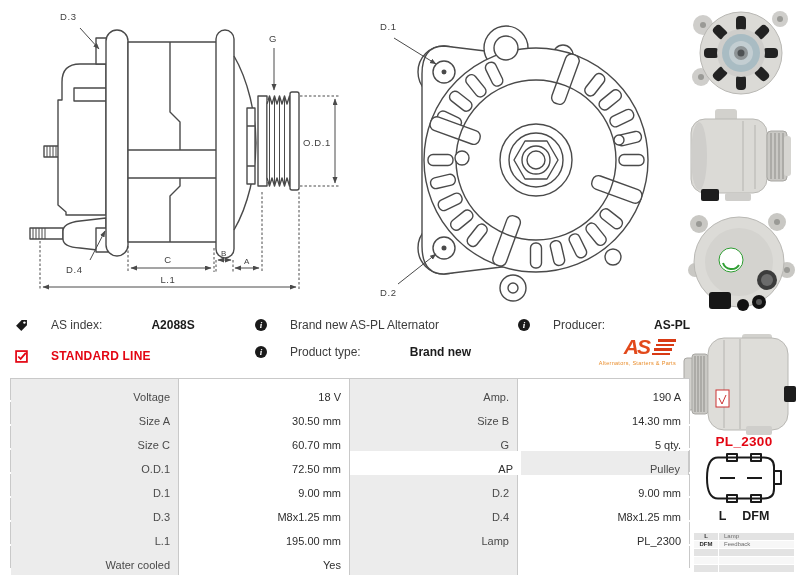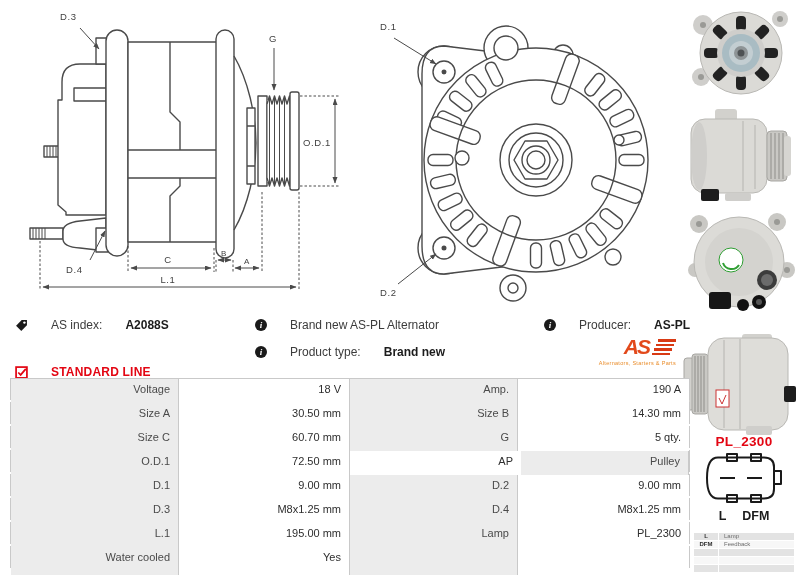--- a/index.html
+++ b/index.html
@@ -10,21 +10,21 @@
   
   .diagram { position:absolute; }
   #side-diagram { left:0; top:0; }
   #front-diagram { left:358px; top:0; }
   svg text { font-family:"Liberation Sans",sans-serif; font-size:9.5px; fill:#3f3f3f; letter-spacing:.6px; }
   svg text.sm { font-size:8px; }
   
   .photo { position:absolute; }
   
   .info-item { position:absolute; display:flex; align-items:center; gap:23px; font-size:12px; white-space:nowrap; }
-  .info-item b { color:#1c1c1c; }
+  .info-item b { color:#1c1c1c;margin-left:26px; }
   .info-i {
     width:12px; height:12px; border-radius:50%; background:#1a1a1a; color:#fff;
     display:inline-flex; align-items:center; justify-content:center;
     font:italic bold 9px "Liberation Serif", serif; flex:0 0 auto;
   }
   .standard { color:#e30613; font-weight:bold; letter-spacing:.2px; }
   
   .as-logo { position:absolute; right:124px; top:336px; text-align:right; }
   .as-logo .row { display:flex; align-items:flex-end; justify-content:flex-end; }
   .as-text { font-style:italic; font-weight:800; font-size:21px; line-height:22px; color:#e2491b; letter-spacing:-2px; }
@@ -33,21 +33,21 @@
   .as-stripes i:nth-child(1){ width:18px; margin-left:6px; }
   .as-stripes i:nth-child(2){ width:18px; margin-left:4px; }
   .as-stripes i:nth-child(3){ width:18px; margin-left:2px; }
   .as-stripes i:nth-child(4){ width:18px; }
   .as-tagline { font-size:5.5px; color:#e98c2a; margin-top:2px; letter-spacing:.3px; }
   
   .spec-table { position:absolute; left:10px; top:378px; width:680px; }
   .spec-row { display:flex; height:22px; margin-bottom:2px; border:1px solid #c9c9c9; box-sizing:border-box; }
   .spec-cell {
     box-sizing:border-box; height:28px; line-height:20px; font-size:11px;
-    padding:0 8px; text-align:right; overflow:hidden;
+    padding:8px 8px; text-align:right; overflow:hidden;
   }
   .spec-cell.lab { width:168px; background:#ececec; color:#4a4a4a; border-right:1px solid #c9c9c9; }
   .spec-cell.val { width:171px; background:#fff; color:#2e2e2e; }
   .spec-cell.val.mid { border-right:1px solid #c9c9c9; }
   
   .plug-box { position:absolute; left:688px; top:434px; width:112px; text-align:center; }
   .plug-name { font-size:13.5px; font-weight:bold; color:#e30613; letter-spacing:.3px; }
   .plug-pins { display:flex; justify-content:center; gap:16px; font-size:12.5px; font-weight:bold; color:#1c1c1c; margin-top:1px; }
   .legend { width:100px; margin:10px auto 0 auto; }
   .legend-row { display:flex; height:7px; line-height:7px; margin-bottom:1px; font-size:6px; text-align:left; }
@@ -279,21 +279,21 @@
     <span class="info-i">i</span>
     <span>Brand new AS-PL Alternator</span>
   </div>
 
   <div class="info-item" style="right:110px; top:318px;">
     <span class="info-i">i</span>
     <span>Producer:</span>
     <b>AS-PL</b>
   </div>
 
-  <div class="info-item" style="left:15px; top:365px;">
+  <div class="info-item" style="left:15px; top:349px;">
     <svg width="13" height="13" viewBox="0 0 12 12">
       <rect x="1" y="1" width="10" height="10" fill="none" stroke="#e30613" stroke-width="1.6"></rect>
       <path d="M3,6 L5.2,8.2 L10,2.6" fill="none" stroke="#e30613" stroke-width="1.6"></path>
     </svg>
     <span class="standard">STANDARD LINE</span>
   </div>
 
   <div class="info-item" style="left:255px; top:345px;">
     <span class="info-i">i</span>
     <span>Product type:</span>

